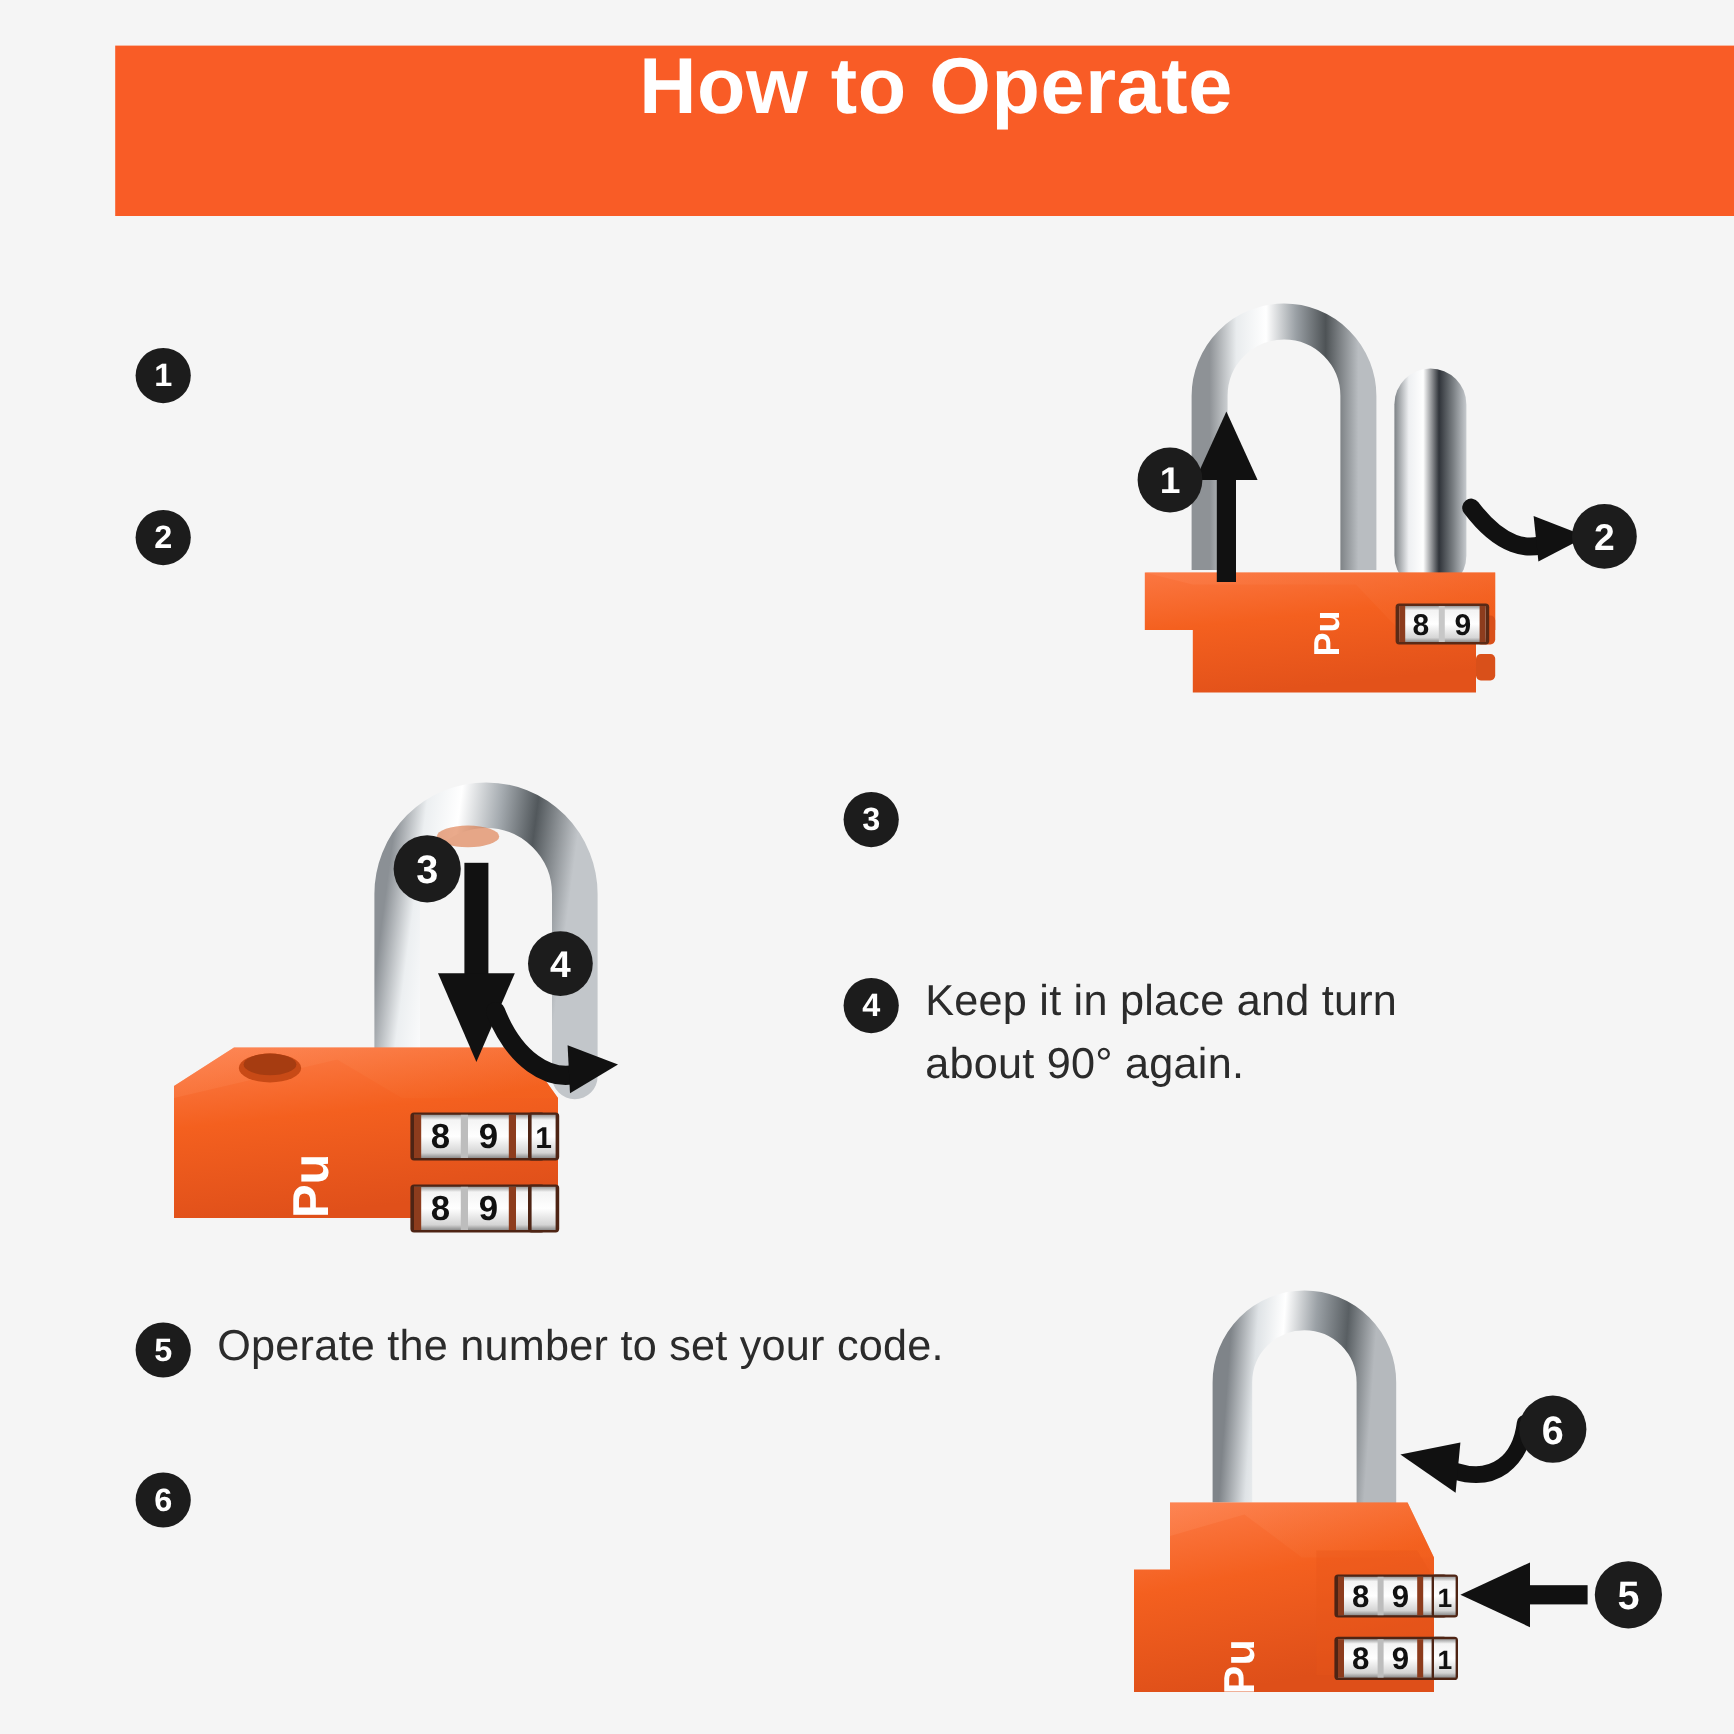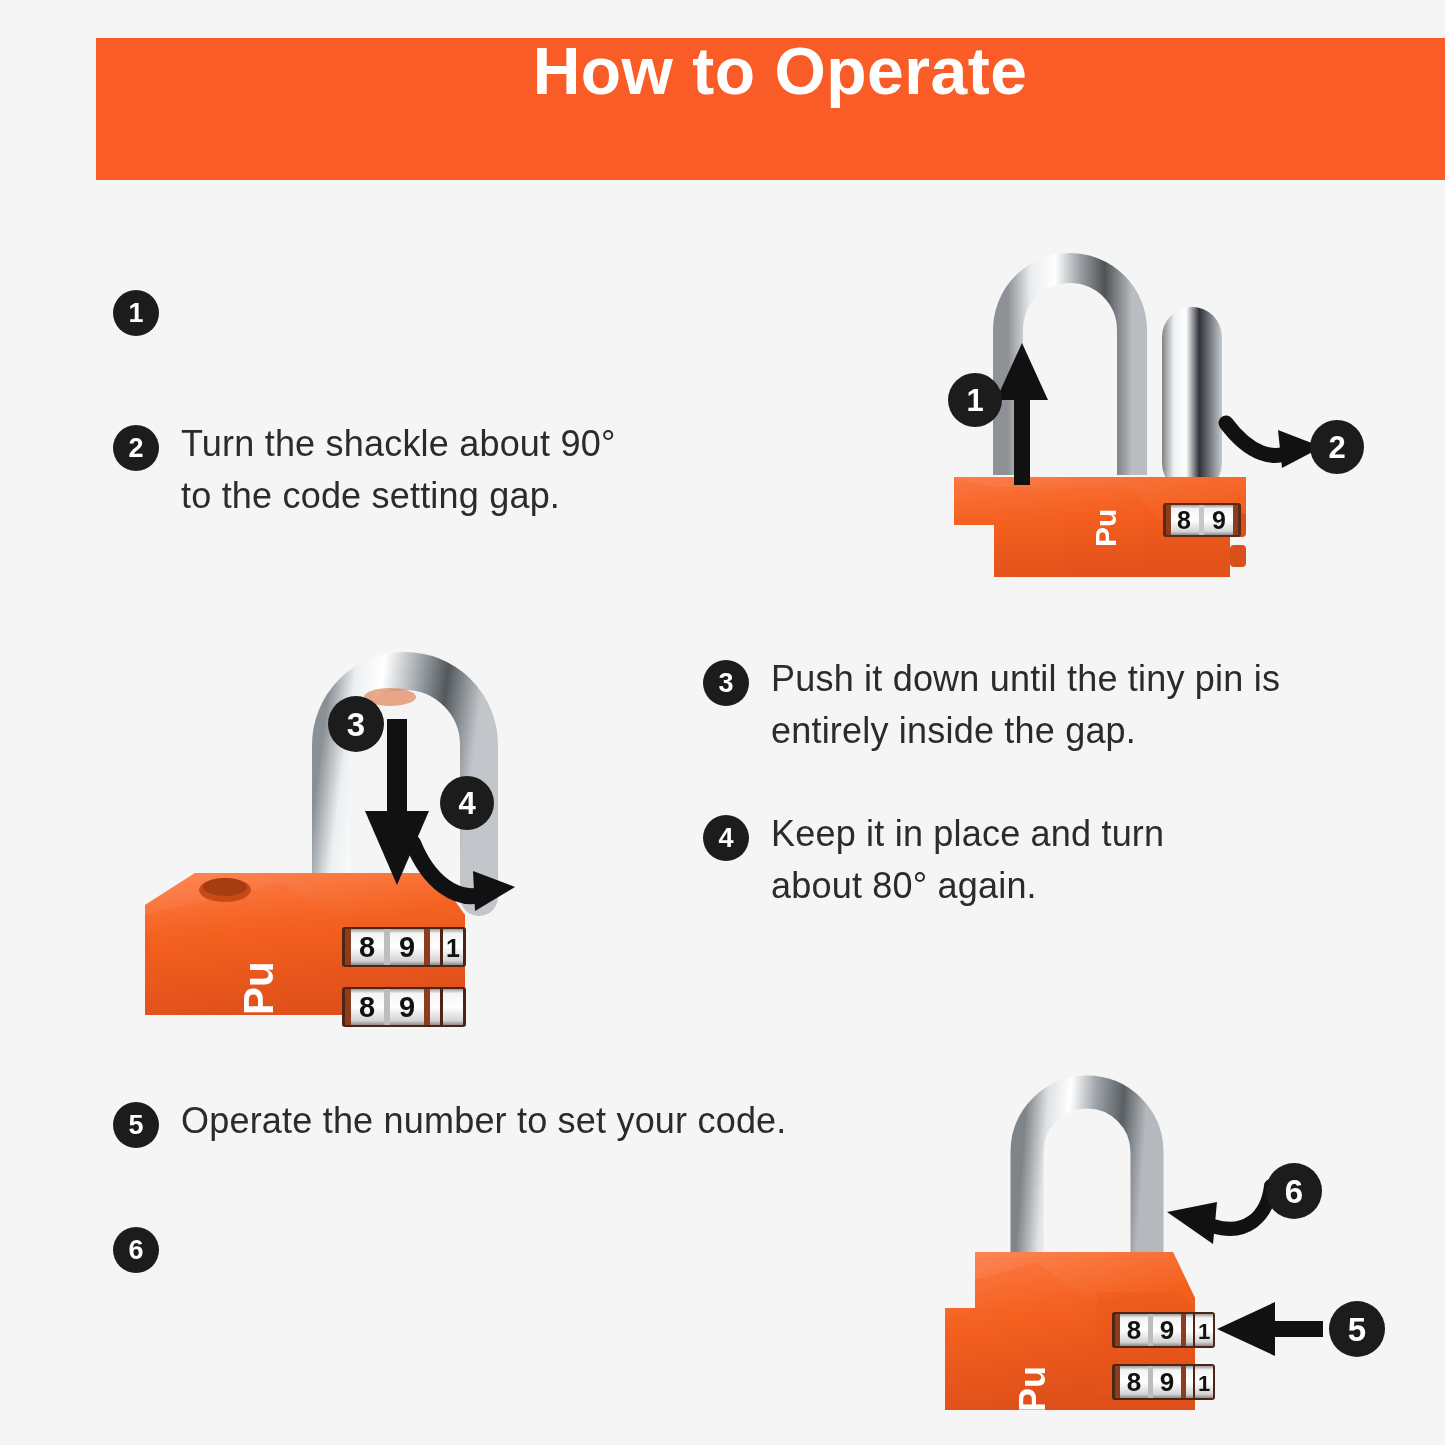--- a/index.html
+++ b/index.html
@@ -63,34 +63,30 @@
   <div class="banner">
     <div class="banner-title">How to Operate</div>
   </div>
 
   <div class="step s1">
     <div class="badge">1</div>
   </div>
 
   <div class="step s2">
     <div class="badge">2</div>
-    <div class="step-text">Turn the shackle about 90°
-to the code setting gap.</div>
   </div>
 
   <div class="step s3">
     <div class="badge">3</div>
-    <div class="step-text">Push it down until the tiny pin is
-entirely inside the gap.</div>
   </div>
 
   <div class="step s4">
     <div class="badge">4</div>
     <div class="step-text">Keep it in place and turn
-about 80° again.</div>
+about 90° again.</div>
   </div>
 
   <div class="step s5">
     <div class="badge">5</div>
     <div class="step-text">Operate the number to set your code.</div>
   </div>
 
   <div class="step s6">
     <div class="badge">6</div>
   </div>

